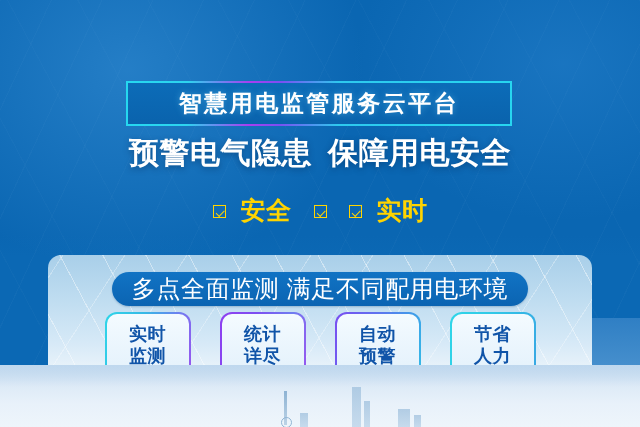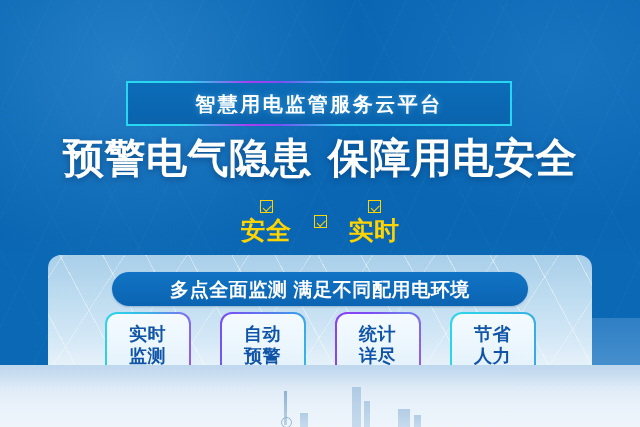--- a/index.html
+++ b/index.html
@@ -42,43 +42,43 @@
     box-sizing:border-box;
     padding:2px;
     background:linear-gradient(92deg,#25d8f0 0%,#2ed4ef 16%,#a93df0 32%,#7b4ff2 40%,#2ec9ee 55%,#27d6f0 100%);
   }
   .title-plate-inner{
     width:100%;height:100%;
     background:linear-gradient(180deg,#0c6cb8 0%,#0a63ad 100%);
     display:flex;align-items:center;justify-content:center;
   }
   .title-plate-text{
-    color:#ffffff;font-size:20px;font-weight:700;letter-spacing:2.5px;
+    color:#ffffff;font-size:23px;font-weight:700;letter-spacing:2.5px;
     line-height:1;white-space:nowrap;
     text-shadow:0 0 7px rgba(120,220,255,.45);
   }
 
   
   .headline{
     position:absolute;left:0;right:0;top:138px;
     text-align:center;
     color:#ffffff;
-    font-size:41px;font-weight:700;letter-spacing:.5px;
+    font-size:30px;font-weight:700;letter-spacing:.5px;
     line-height:1;white-space:nowrap;
     text-shadow:0 2px 6px rgba(0,40,85,.45);
   }
   .headline .gap{display:inline-block;width:16px;}
 
   
   .checkrow{
     position:absolute;left:0;right:0;top:198px;
     display:flex;align-items:center;justify-content:center;gap:22px;
     white-space:nowrap;
   }
-  .check-item{display:flex;align-items:center;gap:5px;flex-direction:column;}
+  .check-item{display:flex;align-items:center;gap:15px;}
   .check-box{
     width:13px;height:13px;box-sizing:border-box;
     border:1.6px solid #ffd400;
     position:relative;flex:0 0 auto;
     margin-top:2px;
   }
   .check-box::after{
     content:"";position:absolute;left:2px;top:4px;
     width:7px;height:3.5px;
     border-left:1.8px solid #ffd400;border-bottom:1.8px solid #ffd400;
@@ -104,21 +104,21 @@
   }
 
   .pill{
     position:absolute;left:64px;top:17px;width:416px;height:34px;
     border-radius:17px;
     background:linear-gradient(180deg,#1173c4 0%,#0b64b2 100%);
     display:flex;align-items:center;justify-content:center;
     box-shadow:0 1px 2px rgba(10,60,110,.25);
   }
   .pill-text{
-    color:#ffffff;font-size:19px;font-weight:700;letter-spacing:.6px;
+    color:#ffffff;font-size:24px;font-weight:400;letter-spacing:.6px;
     line-height:1;white-space:nowrap;
   }
 
   .features{
     position:absolute;left:0;right:0;top:57px;
     display:flex;justify-content:center;gap:29px;
   }
   .fbox{
     width:86px;height:68px;box-sizing:border-box;
     padding:2px;border-radius:12px;
@@ -210,30 +210,30 @@
       <span class="pill-text">多点全面监测 满足不同配用电环境</span>
     </div>
 
     <div class="features">
       <div class="fbox fb-c1">
         <div class="fbox-inner">
           <span class="fbox-line">实时</span>
           <span class="fbox-line">监测</span>
         </div>
       </div>
+      <div class="fbox fb-c2">
+        <div class="fbox-inner">
+          <span class="fbox-line">统计</span>
+          <span class="fbox-line">详尽</span>
+        </div>
+      </div>
       <div class="fbox fb-c3">
         <div class="fbox-inner">
           <span class="fbox-line">自动</span>
           <span class="fbox-line">预警</span>
-        </div>
-      </div>
-      <div class="fbox fb-c2">
-        <div class="fbox-inner">
-          <span class="fbox-line">统计</span>
-          <span class="fbox-line">详尽</span>
         </div>
       </div>
       <div class="fbox fb-c4">
         <div class="fbox-inner">
           <span class="fbox-line">节省</span>
           <span class="fbox-line">人力</span>
         </div>
       </div>
     </div>
   </div>

